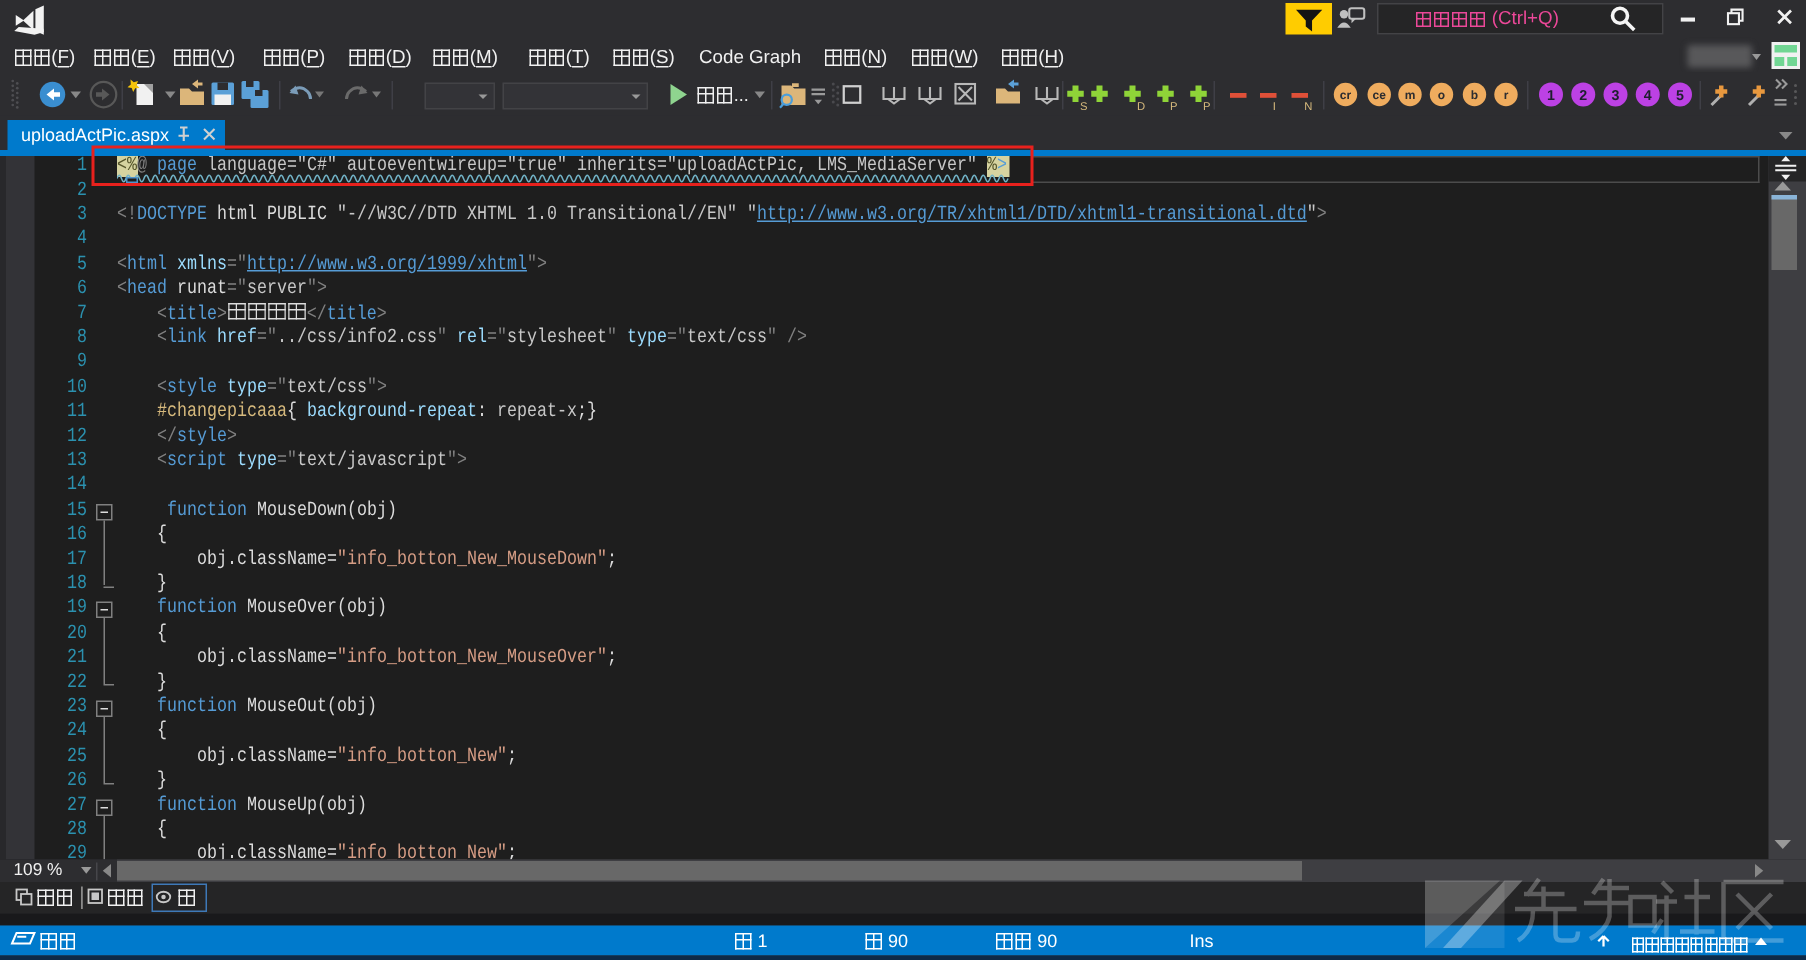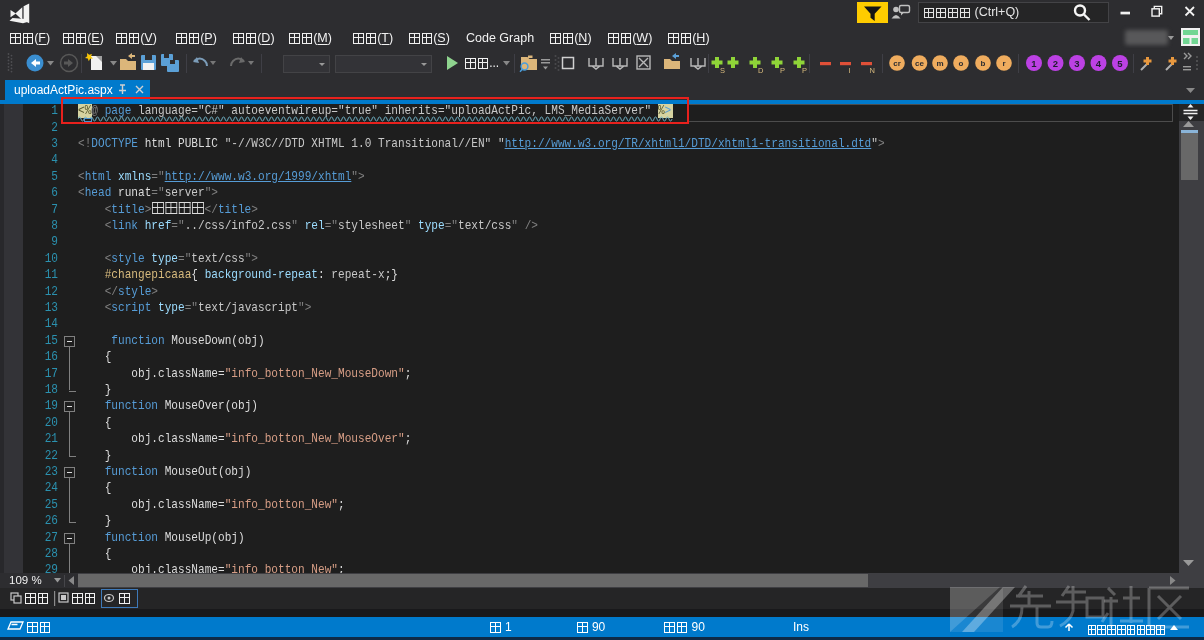--- a/index.html
+++ b/index.html
@@ -13,21 +13,21 @@
  linear-gradient(currentColor,currentColor) 0 0/1px 100% no-repeat,
  linear-gradient(currentColor,currentColor) 48% 0/1px 100% no-repeat,
  linear-gradient(currentColor,currentColor) 100% 0/1px 100% no-repeat;}
 i.z{width:10.6px;height:10.8px;margin:0 1px}
 i.zs{width:10px;height:10px;margin:0 1px}
 i.zt{width:8.6px;height:9.6px;margin:0 0.6px}
 i.zc{width:14.6px;height:11.5px;margin:0 0.7px;vertical-align:-1px}
 
 #title{position:absolute;left:0;top:0;width:1204px;height:28px;background:#2d2d30;color:#e4e4e4;font-size:12.5px}
 #title .txt{position:absolute;left:78px;top:7px;letter-spacing:.2px}
-#qbox{position:absolute;left:918px;top:2px;width:191px;height:21px;background:#252526;border:1px solid #434346;color:#e5e5e5;font-size:12.5px;line-height:19px;padding-left:4px}
+#qbox{position:absolute;left:918px;top:2px;width:191px;height:21px;background:#252526;border:1px solid #434346;color:#ec4899;font-size:12.5px;line-height:19px;padding-left:24px}
 
 
 #menu{position:absolute;left:0;top:28px;width:1204px;height:20px;color:#f1f1f1;font-size:12.5px}
 .mi{position:absolute;top:3px;white-space:nowrap}
 #userblur{position:absolute;left:1125px;top:30px;width:43px;height:15px;background:#58585a;border-radius:2px;filter:blur(2px)}
 
 #tbar{position:absolute;left:0;top:48px;width:1204px;height:29px;background:#2d2d30}
 .combo{position:absolute;top:7px;width:62px;height:18px;background:#333337;border:1px solid #434346}
 .combo:after{content:"";position:absolute;right:4px;top:7px;border:3.5px solid transparent;border-top-color:#999;border-bottom:none}
 #attach{position:absolute;left:464px;top:8px;color:#f1f1f1;font-size:12px}

